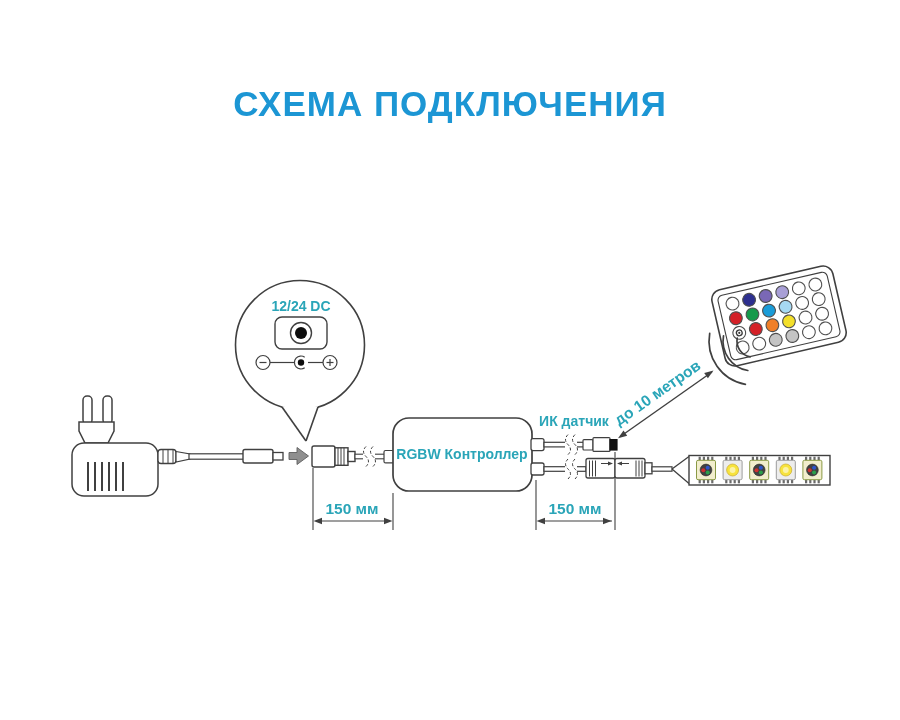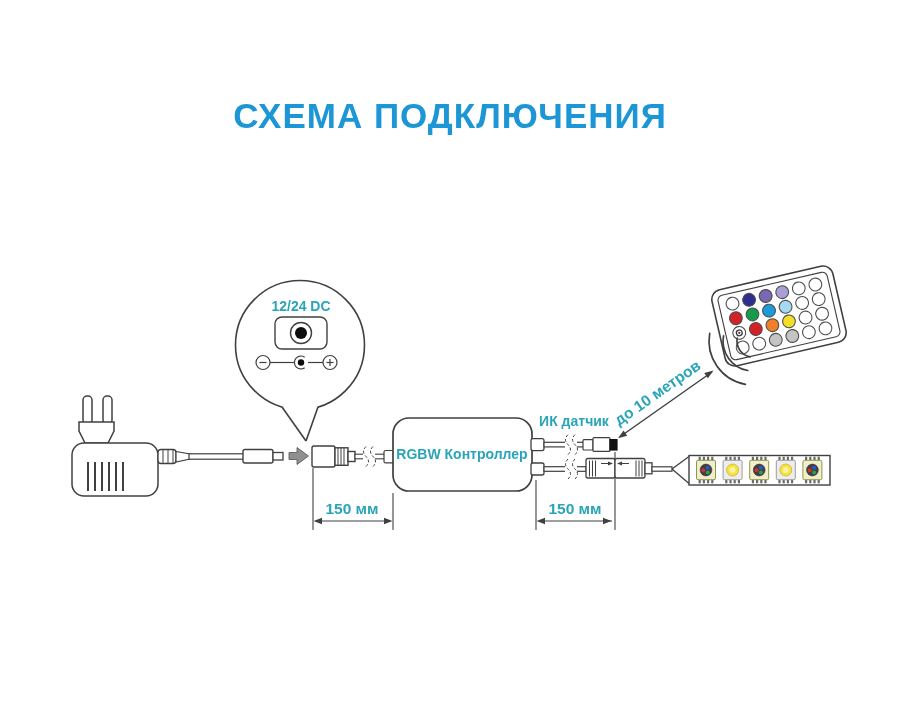--- a/index.html
+++ b/index.html
@@ -1,19 +1,19 @@
 <!DOCTYPE html>
 <html style="--blue: #1c96d4; --teal: #2aa5b8; --line: #404040;"><head>
 <meta charset="utf-8">
 <style>
   :root{ --blue:#1c96d4; --teal:#2aa5b8; --line:#404040; }
   html,body{margin:0;padding:0;background:#ffffff;}
   .canvas{position:relative;width:900px;height:720px;background:#ffffff;overflow:hidden;
           font-family:"Liberation Sans",sans-serif;}
-  .title{position:absolute;top:96px;left:0;width:100%;text-align:center;
+  .title{position:absolute;top:84px;left:0;width:100%;text-align:center;
          font-size:35px;font-weight:800;letter-spacing:1px;color:var(--blue);}
   svg{position:absolute;left:0;top:0;}
   svg text{font-family:"Liberation Sans",sans-serif;fill:var(--teal);}
   .lbl-s{font-size:14px;font-weight:700;}
   .lbl-m{font-size:15.5px;font-weight:600;}
   .lbl-ctrl{font-size:14px;font-weight:600;}
 </style>
 </head>
 <body>
 

